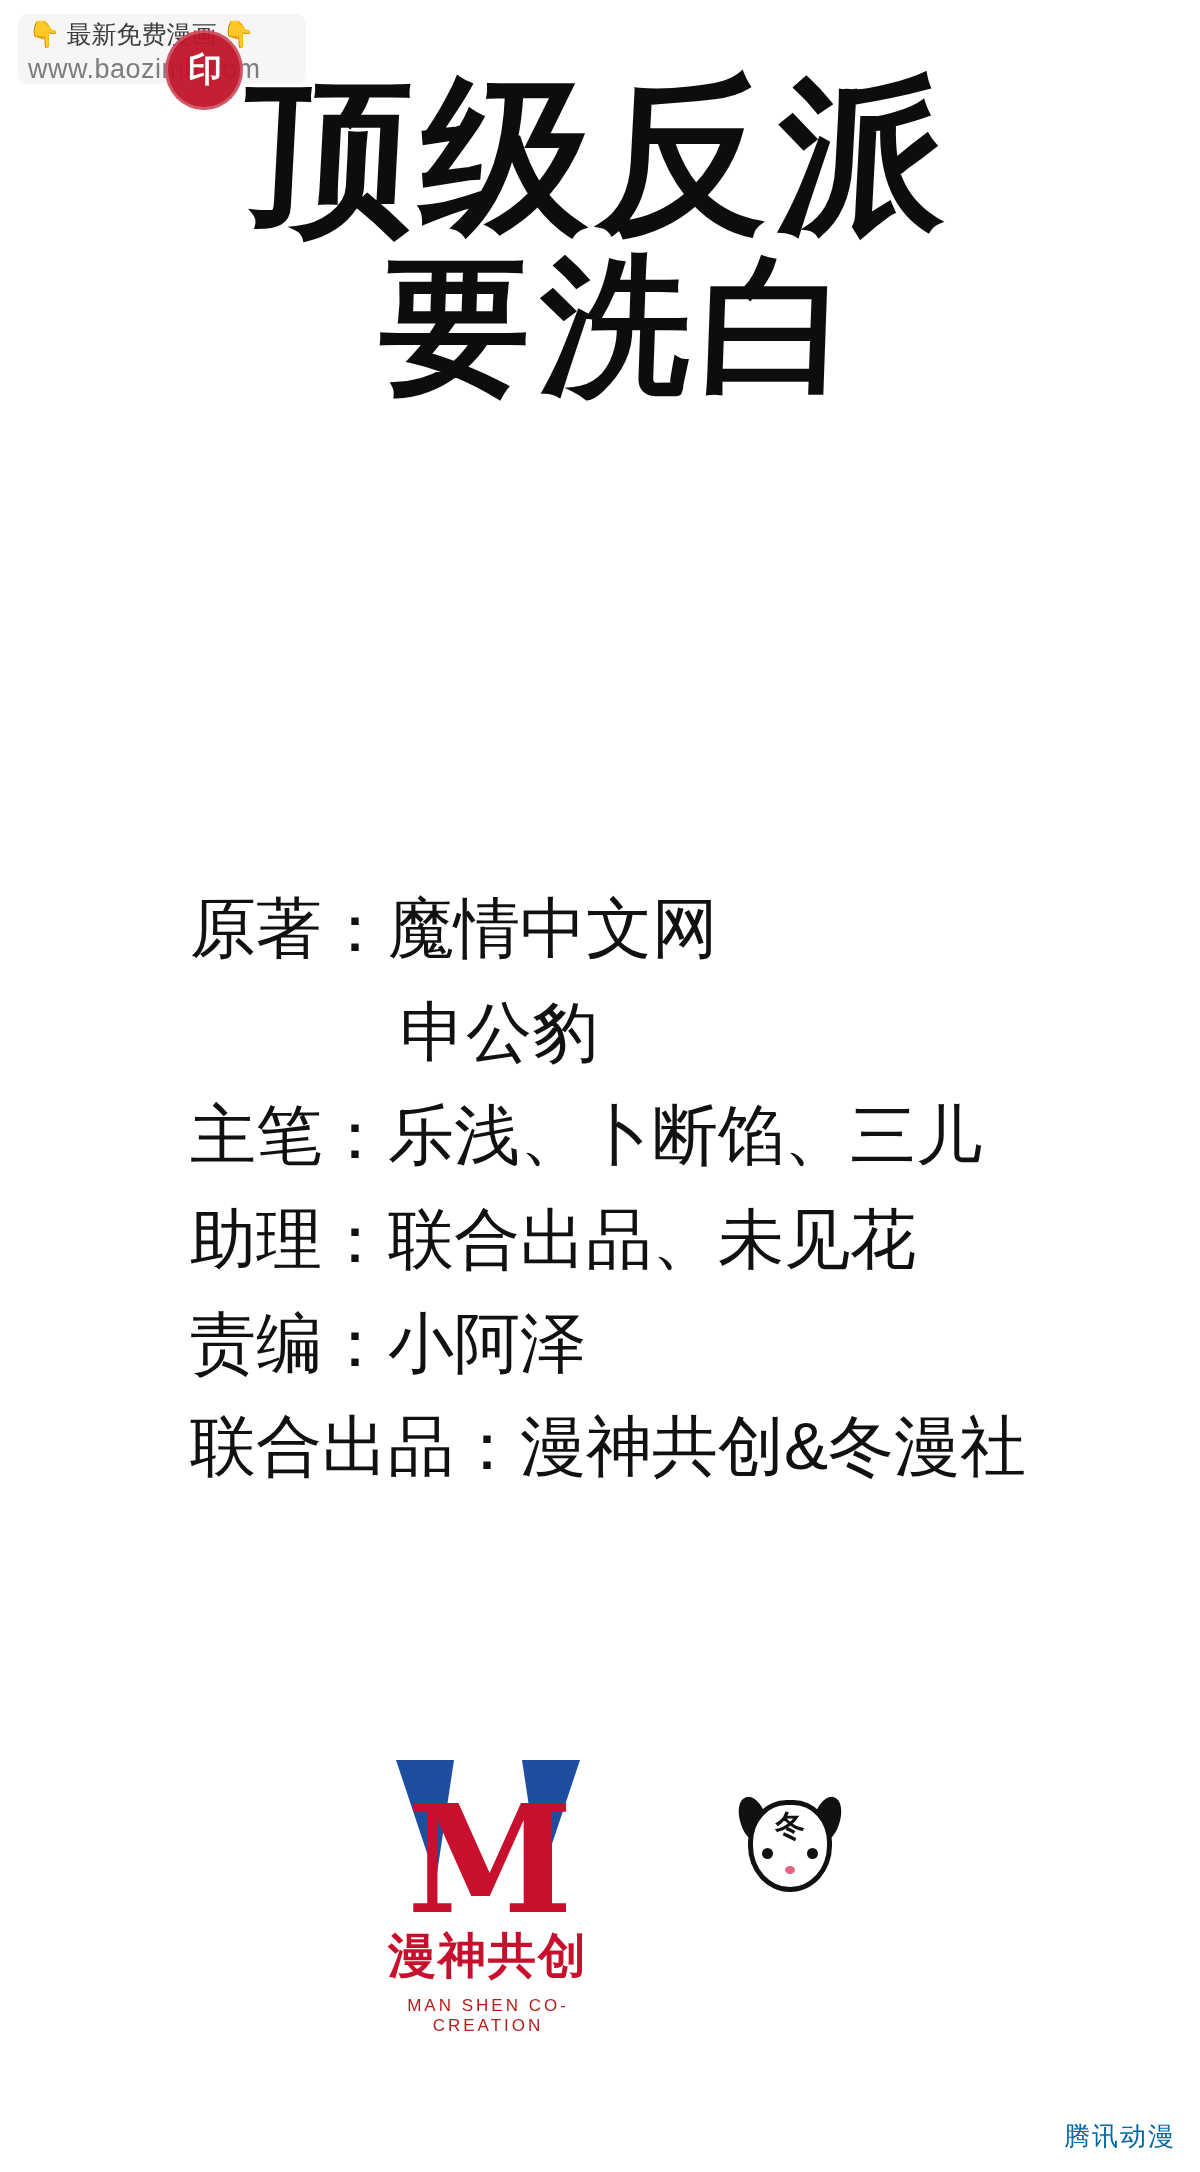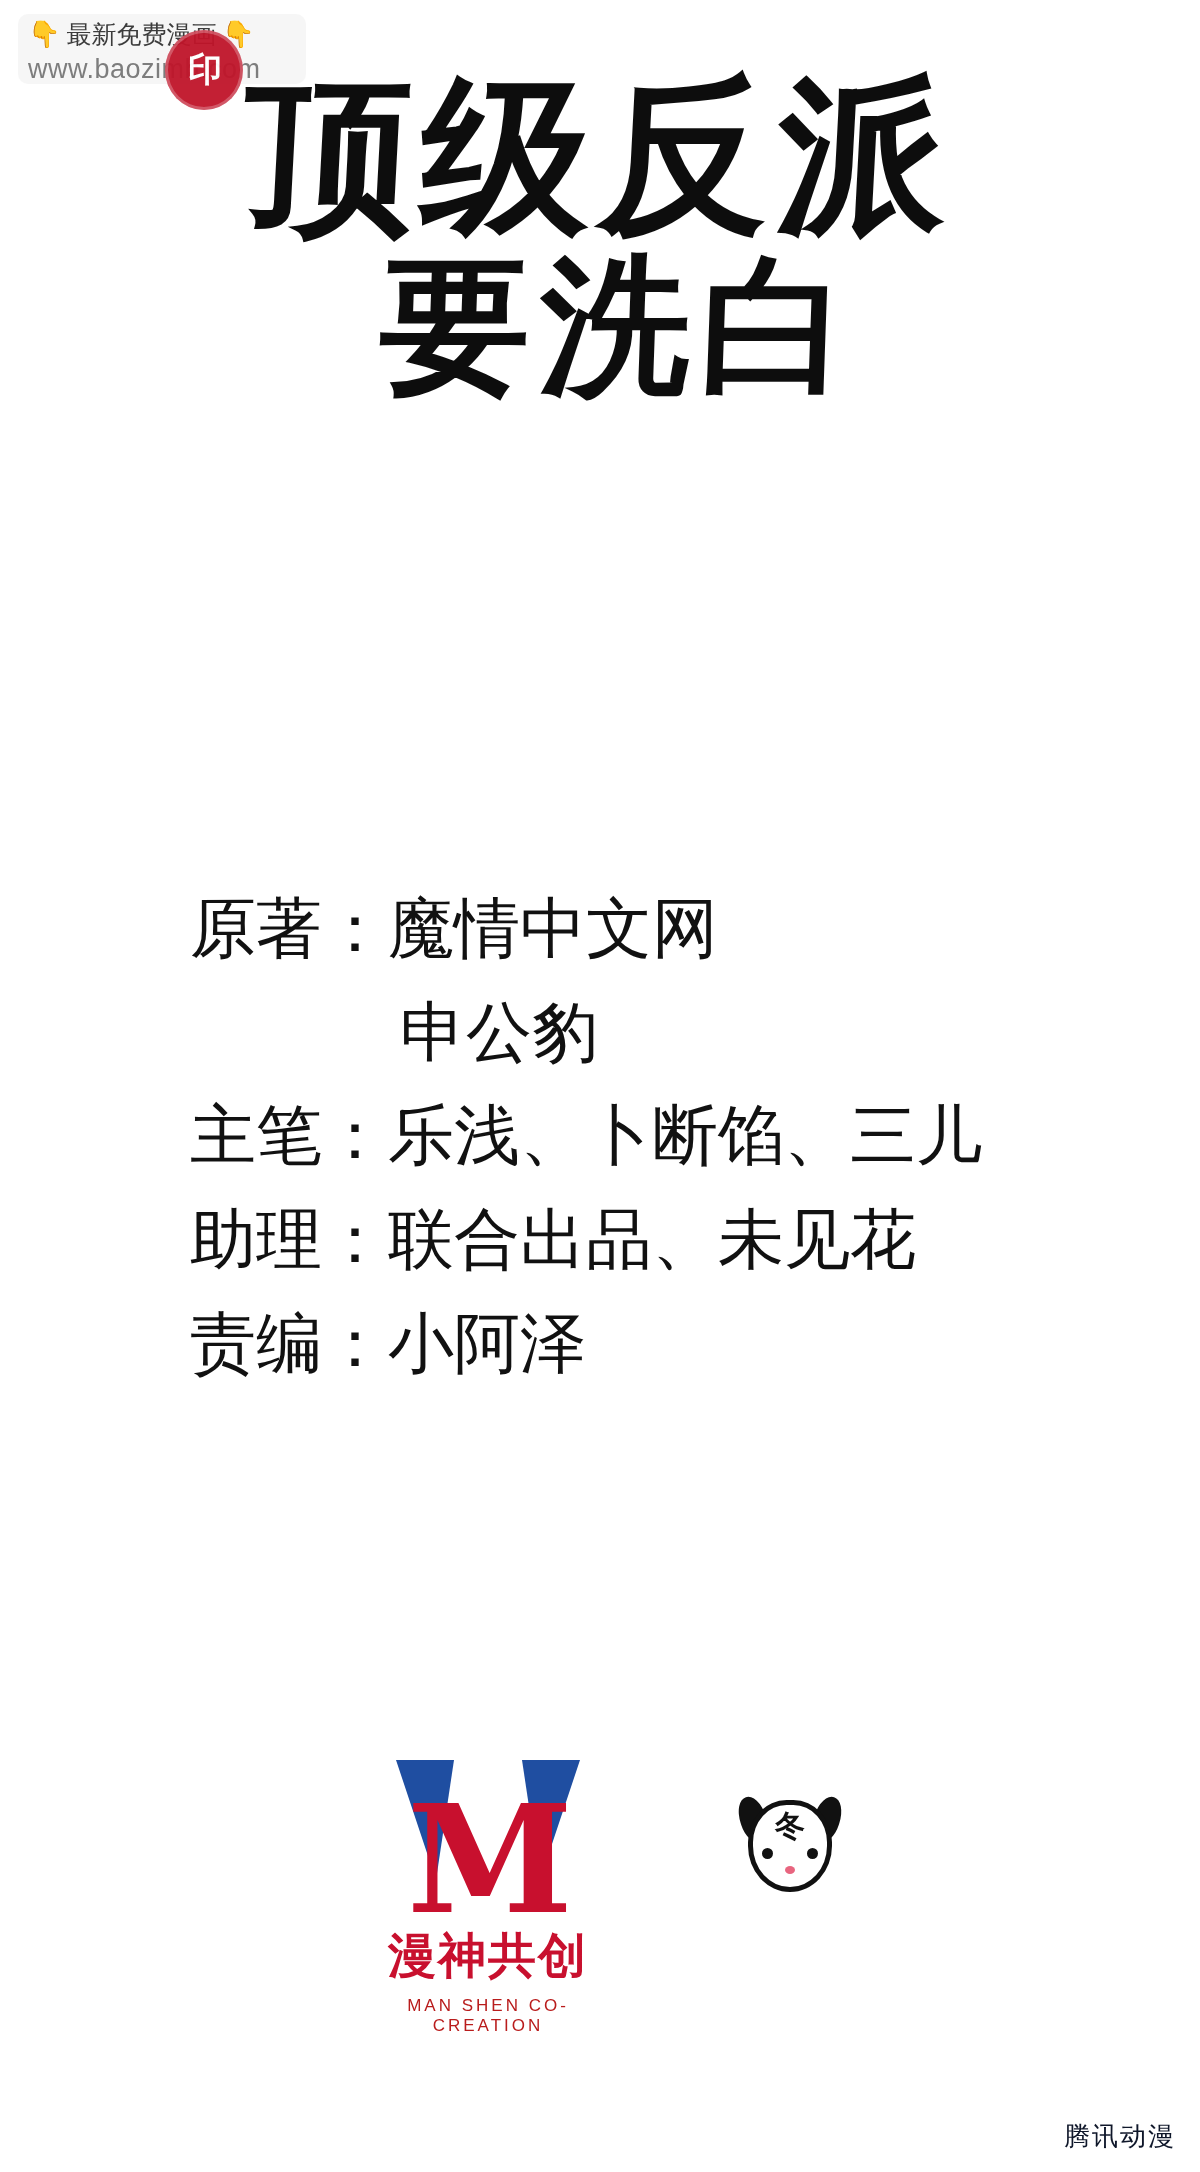--- a/index.html
+++ b/index.html
@@ -260,21 +260,21 @@
   }
 
   
   .footer-wm {
     position: absolute;
     right: 24px;
     bottom: 18px;
     display: flex;
     align-items: center;
     gap: 6px;
-    color: #0f172a;
+    color: #0369a1;
     font-size: 26px;
     letter-spacing: 2px;
     white-space: nowrap;
   }
 </style>
 </head>
 <body>
 
 <div class="wm-badge">
   <div class="wm-line1">
@@ -302,20 +302,23 @@
     <span class="credit-value">申公豹</span>
   </div>
   <div class="credit-row">
     <span class="credit-label">主笔：</span><span class="credit-value">乐浅、卜断馅、三儿</span>
   </div>
   <div class="credit-row">
     <span class="credit-label">助理：</span><span class="credit-value">联合出品、未见花</span>
   </div>
   <div class="credit-row">
     <span class="credit-label">责编：</span><span class="credit-value">小阿泽</span>
+  </div>
+  <div class="credit-row">
+    <span class="credit-label">联合出品：</span><span class="credit-value">漫神共创&amp;冬漫社</span>
   </div>
 </div>
 
 <div class="logos">
 
   <div class="logo-mansheng">
     <div class="ms-mark">
       <div class="ms-wing ms-wing-l"></div>
       <div class="ms-wing ms-wing-r"></div>
       <div class="ms-m">M</div>

